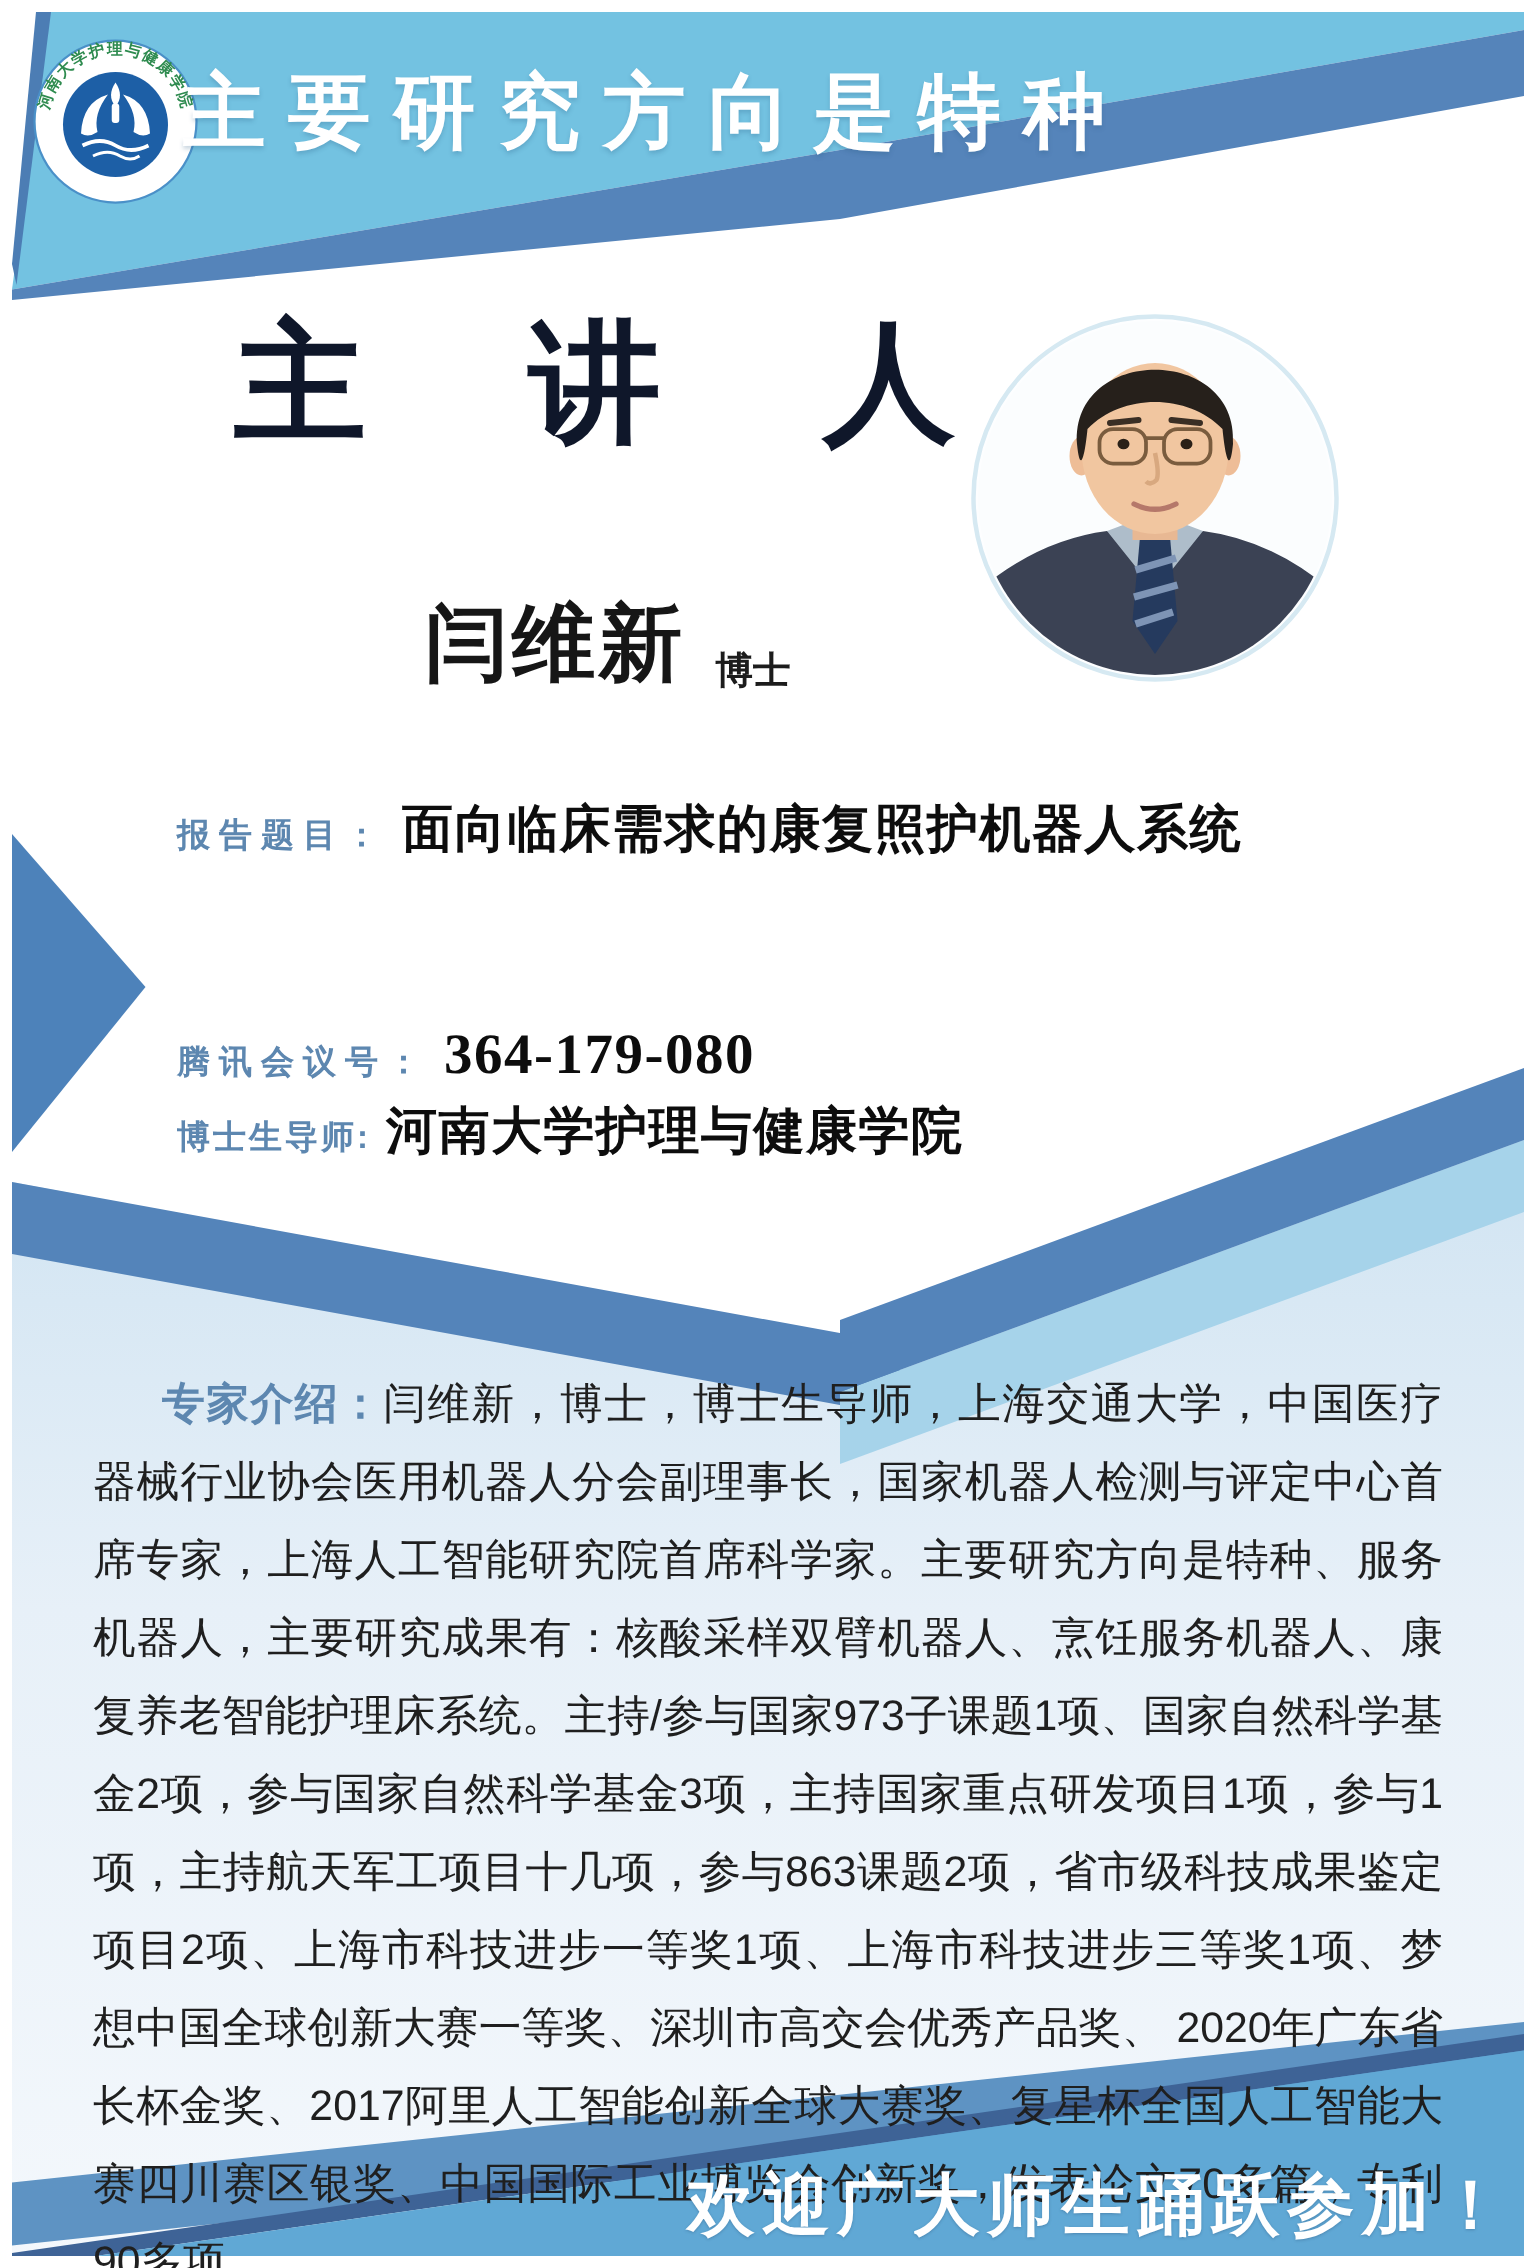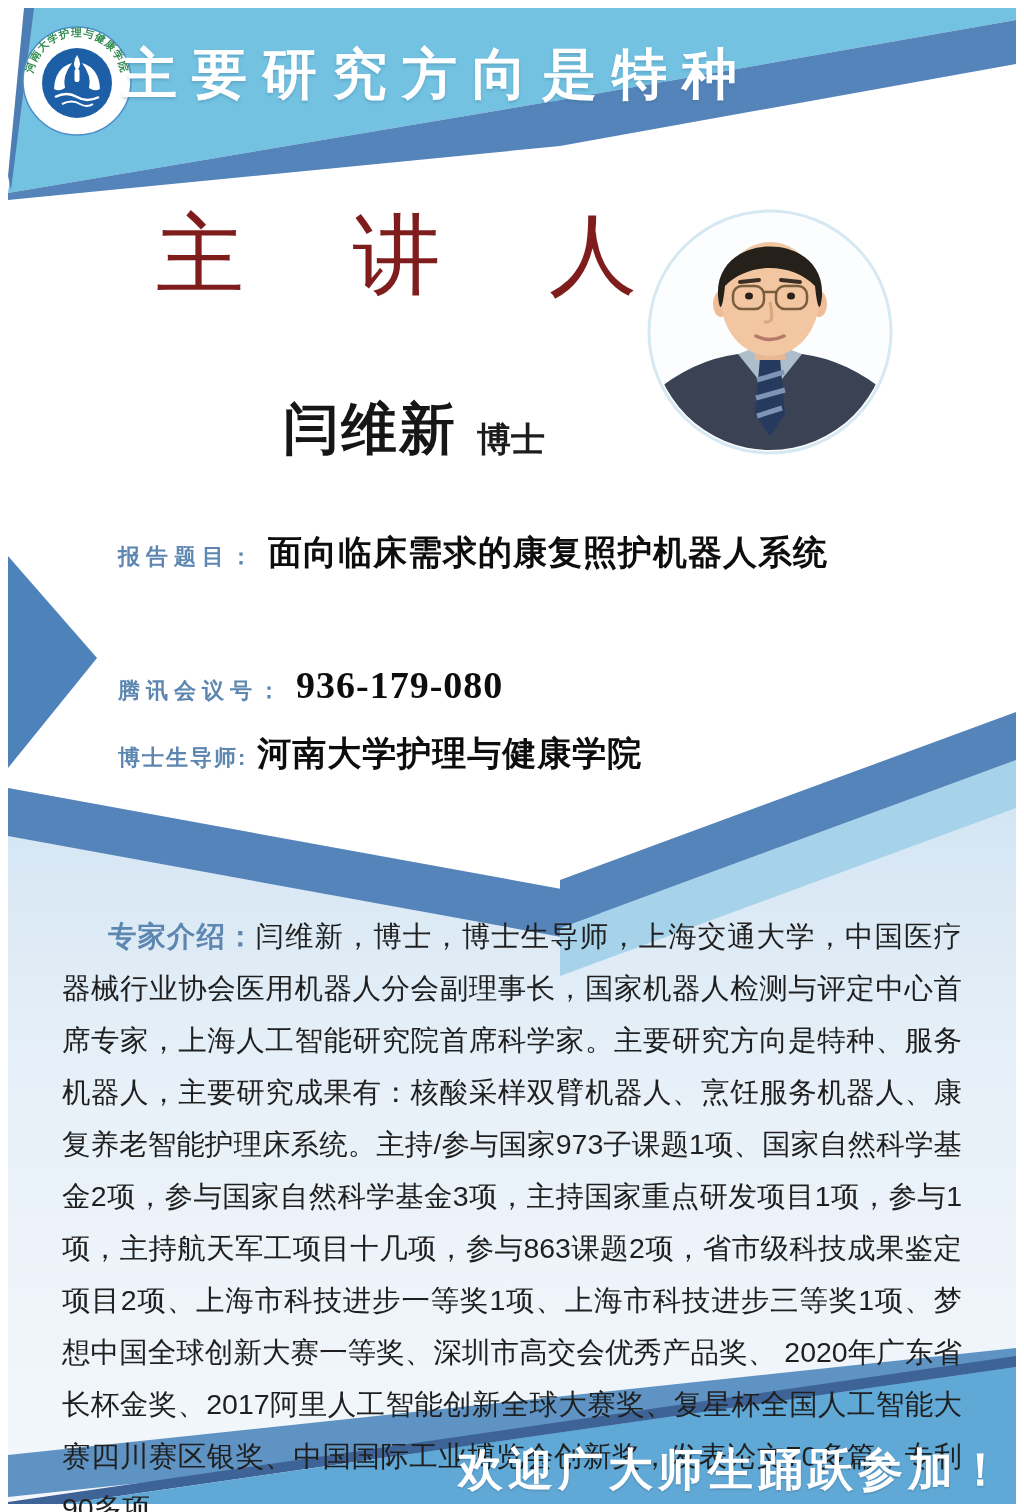--- a/index.html
+++ b/index.html
@@ -17,26 +17,26 @@
   .bg{position:absolute;inset:0;}
   .abs{position:absolute;}
 
   .hdr-title{
     left:122px;top:38px;color:#ffffff;
     font-family:"Liberation Serif","DejaVu Serif",serif;
     font-weight:bold;font-size:55px;letter-spacing:15px;white-space:nowrap;
     text-shadow:0 2px 3px rgba(40,90,130,.25);
   }
   .speaker-heading{
-    left:156px;top:196px;color:#7f1d1d;font-size:88px;font-weight:400;
+    left:156px;top:196px;color:#0f172a;font-size:88px;font-weight:700;
     letter-spacing:42px;white-space:nowrap;text-align:right;
   }
   .name-row{left:283px;top:392px;display:flex;align-items:flex-end;gap:20px;white-space:nowrap;justify-content:flex-end;}
   .speaker-name{font-size:56px;font-weight:700;color:#161616;letter-spacing:2px;}
-  .speaker-degree{font-size:34px;font-weight:600;color:#1c1c1c;margin-bottom:5px;}
+  .speaker-degree{font-size:25px;font-weight:600;color:#1c1c1c;margin-bottom:5px;}
 
   .detail-row{left:118px;display:flex;align-items:baseline;white-space:nowrap;}
   .dlabel{
     color:var(--label-blue);font-size:22px;font-weight:700;letter-spacing:6px;
     margin-right:10px;
   }
   .dval-sans{color:#0d0d0d;font-size:34px;font-weight:800;letter-spacing:1px;}
   .dval-serif{
     color:#0d0d0d;font-family:"Liberation Serif","DejaVu Serif",serif;
     font-size:38px;font-weight:700;letter-spacing:1px;
@@ -149,23 +149,23 @@
     <span class="speaker-name">闫维新</span>
     <span class="speaker-degree">博士</span>
   </div>
 
   <div class="abs detail-row" style="top:530px">
     <span class="dlabel">报告题目：</span>
     <span class="dval-sans">面向临床需求的康复照护机器人系统</span>
   </div>
   <div class="abs detail-row" style="top:596px">
   </div>
-  <div class="abs detail-row" style="top:663px">
+  <div class="abs detail-row" style="top:681px">
     <span class="dlabel">腾讯会议号：</span>
-    <span class="dval-serif">936-179-080</span>
+    <span class="dval-serif">364-179-080</span>
   </div>
   <div class="abs detail-row" style="top:731px">
     <span class="dlabel" style="letter-spacing:2px">博士生导师:</span>
     <span class="dval-sans">河南大学护理与健康学院</span>
   </div>
 
   <p class="abs bio" style="margin:0">
     <span class="bio-label">专家介绍：</span><span>闫维新，博士，博士生导师，上海交通大学，中国医疗器械行业协会医用机器人分会副理事长，国家机器人检测与评定中心首席专家，上海人工智能研究院首席科学家。主要研究方向是特种、服务机器人，主要研究成果有：核酸采样双臂机器人、烹饪服务机器人、康复养老智能护理床系统。主持/参与国家973子课题1项、国家自然科学基金2项，参与国家自然科学基金3项，主持国家重点研发项目1项，参与1项，主持航天军工项目十几项，参与863课题2项，省市级科技成果鉴定项目2项、上海市科技进步一等奖1项、上海市科技进步三等奖1项、梦想中国全球创新大赛一等奖、深圳市高交会优秀产品奖、 2020年广东省长杯金奖、2017阿里人工智能创新全球大赛奖、复星杯全国人工智能大赛四川赛区银奖、中国国际工业博览会创新奖，发表论文70多篇，专利90多项。</span>
   </p>
 

